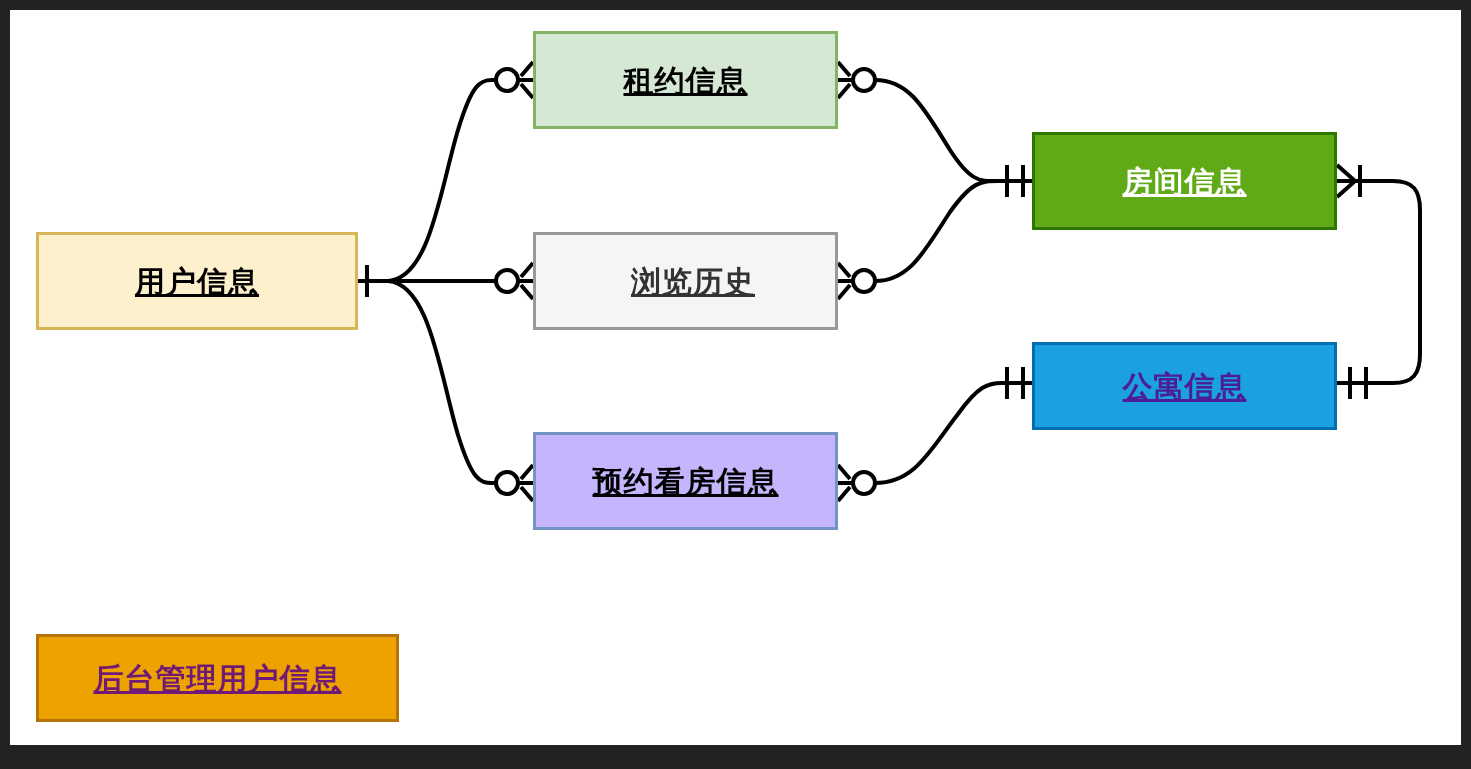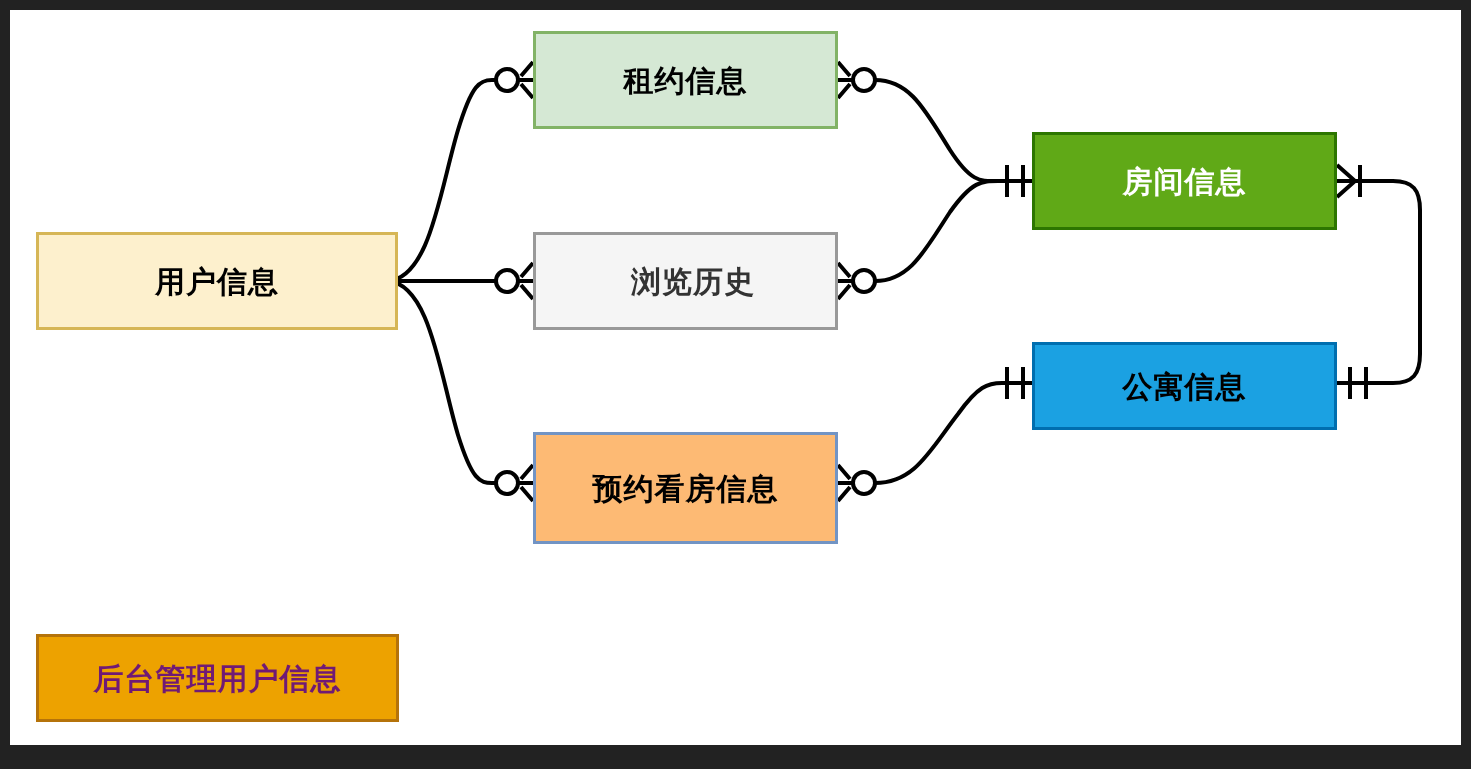--- a/index.html
+++ b/index.html
@@ -29,25 +29,26 @@
   .node {
     position:absolute;
     display:flex;
     align-items:center;
     justify-content:center;
     text-align:center;
     font-weight:bold;
     letter-spacing:1px;
     line-height:1.1;
     white-space:nowrap;
+    text-decoration:underline;
   }
   
   #node-user {
     left:26px; top:222px;
-    width:362px; height:98px;
+    width:322px; height:98px;
     background:#fdf0cd;
     border:3px solid #d6b656;
     color:#000000;
     font-size:30px;
   }
   
   #node-lease {
     left:523px; top:21px;
     width:305px; height:98px;
     background:#d5e8d4;
@@ -61,42 +62,42 @@
     width:305px; height:98px;
     background:#f5f5f5;
     border:3px solid #999999;
     color:#333333;
     font-size:30px;
     padding-left:15px;
   }
   
   #node-appointment {
     left:523px; top:422px;
-    width:305px; height:112px;
-    background:#fdba74;
+    width:305px; height:98px;
+    background:#c4b5fd;
     border:3px solid #7294c4;
     color:#000000;
     font-size:30px;
   }
   
   #node-room {
     left:1022px; top:122px;
     width:305px; height:98px;
     background:#60a917;
     border:3px solid #2d7600;
     color:#ffffff;
     font-size:30px;
   }
   
   #node-apartment {
     left:1022px; top:332px;
     width:305px; height:88px;
     background:#1ba1e2;
     border:3px solid #006eaf;
-    color:#000000;
+    color:#4c1d95;
     font-size:30px;
   }
   
   #node-admin {
     left:26px; top:624px;
     width:363px; height:88px;
     background:#eda200;
     border:3px solid #b5730a;
     color:#701a75;
     font-size:30px;

